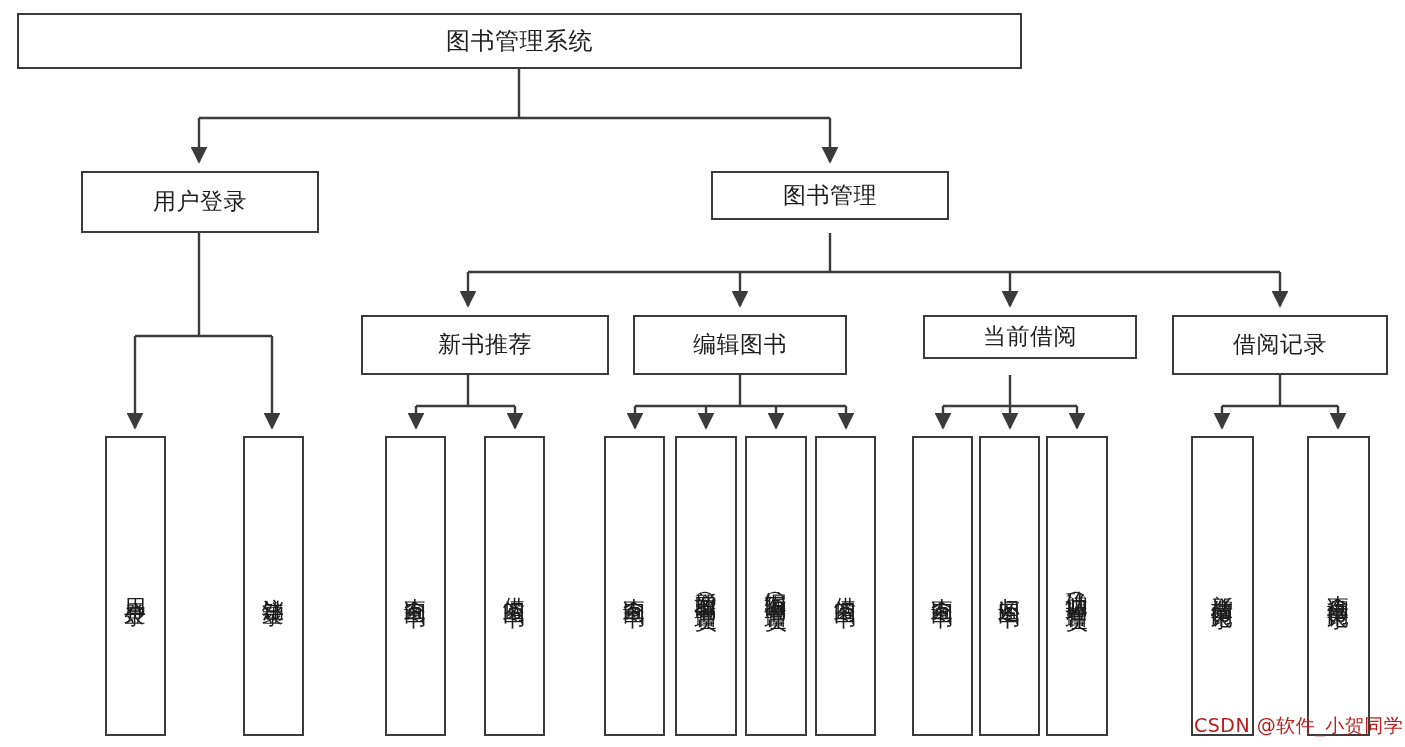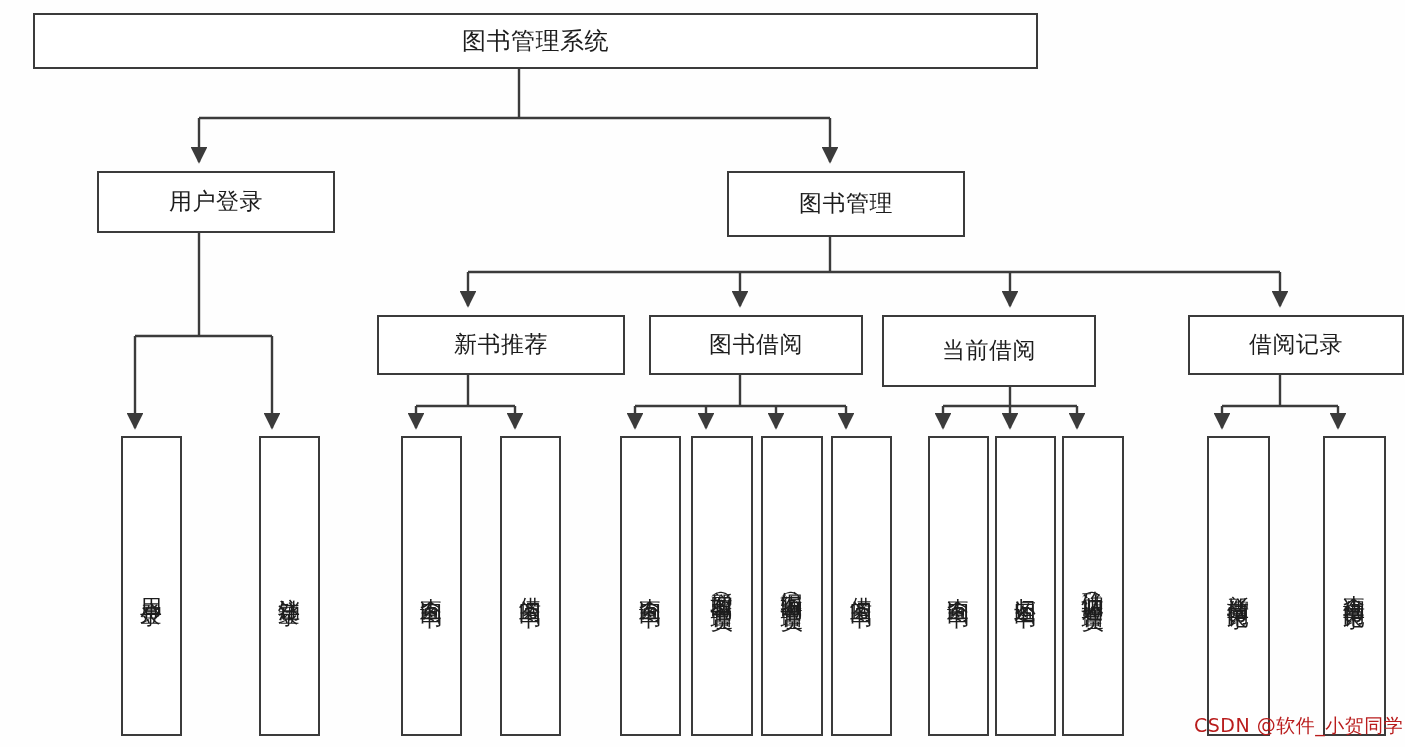--- a/index.html
+++ b/index.html
@@ -27,21 +27,20 @@
   }
   .node {
     position: absolute;
     box-sizing: border-box;
     background: #ffffff;
     border: 2.2px solid #3b3b3b;
     display: flex;
     align-items: center;
     justify-content: center;
     color: #1d1d1d;
-    margin-left: 16px;
   }
   .node-label {
     display: block;
     text-align: center;
     line-height: 1.18;
     letter-spacing: 0.5px;
   }
   
   .node.h .node-label {
     writing-mode: horizontal-tb;
@@ -127,31 +126,31 @@
     </g>
   </svg>
 
   <div class="node h root" style="left:17px; top:13px; width:1005px; height:56px;">
     <span class="node-label">图书管理系统</span>
   </div>
 
   <div class="node h" style="left:81px; top:171px; width:238px; height:62px;">
     <span class="node-label">用户登录</span>
   </div>
-  <div class="node h" style="left:711px; top:171px; width:238px; height:66px;">
+  <div class="node h" style="left:711px; top:171px; width:238px; height:49px;">
     <span class="node-label">图书管理</span>
   </div>
 
   <div class="node h" style="left:361px; top:315px; width:248px; height:60px;">
     <span class="node-label">新书推荐</span>
   </div>
   <div class="node h" style="left:633px; top:315px; width:214px; height:60px;">
-    <span class="node-label">图书借阅</span>
-  </div>
-  <div class="node h" style="left:866px; top:315px; width:214px; height:72px;">
+    <span class="node-label">编辑图书</span>
+  </div>
+  <div class="node h" style="left:923px; top:315px; width:214px; height:44px;">
     <span class="node-label">当前借阅</span>
   </div>
   <div class="node h" style="left:1172px; top:315px; width:216px; height:60px;">
     <span class="node-label">借阅记录</span>
   </div>
 
   <div class="node v" style="left:105px; top:436px; width:61px; height:300px;">
     <span class="node-label">用户登录</span>
   </div>
   <div class="node v" style="left:243px; top:436px; width:61px; height:300px;">

